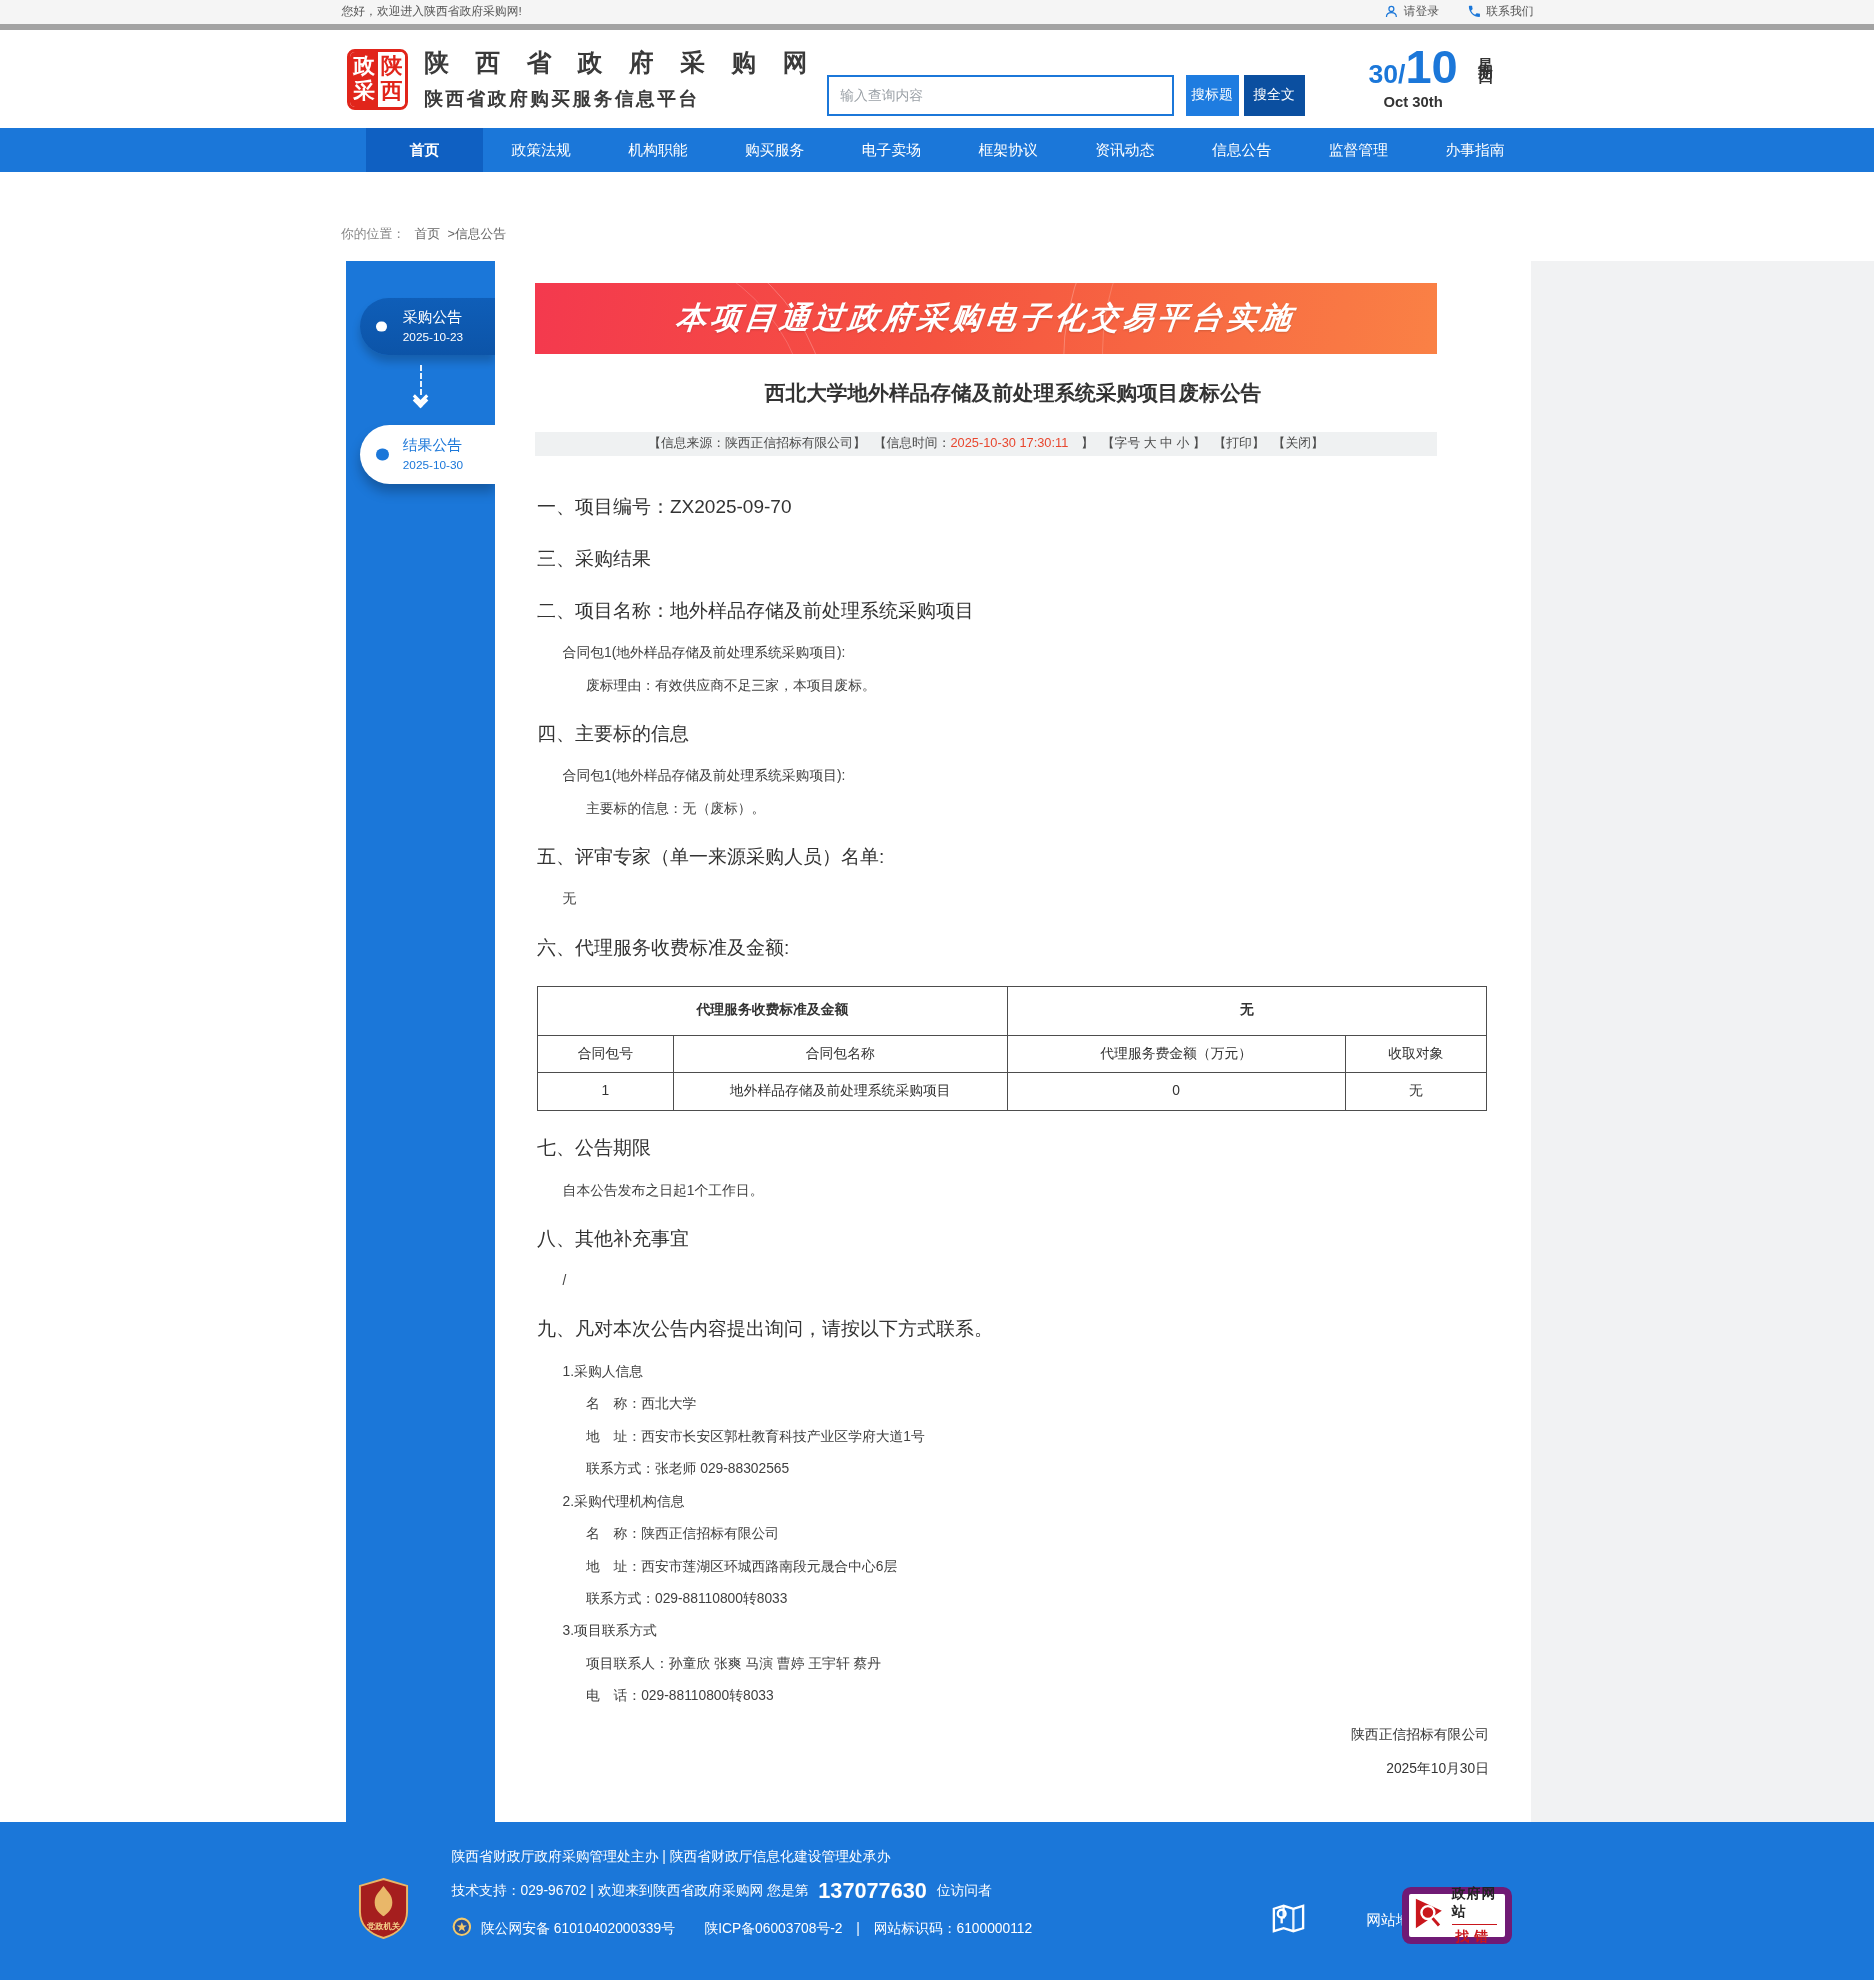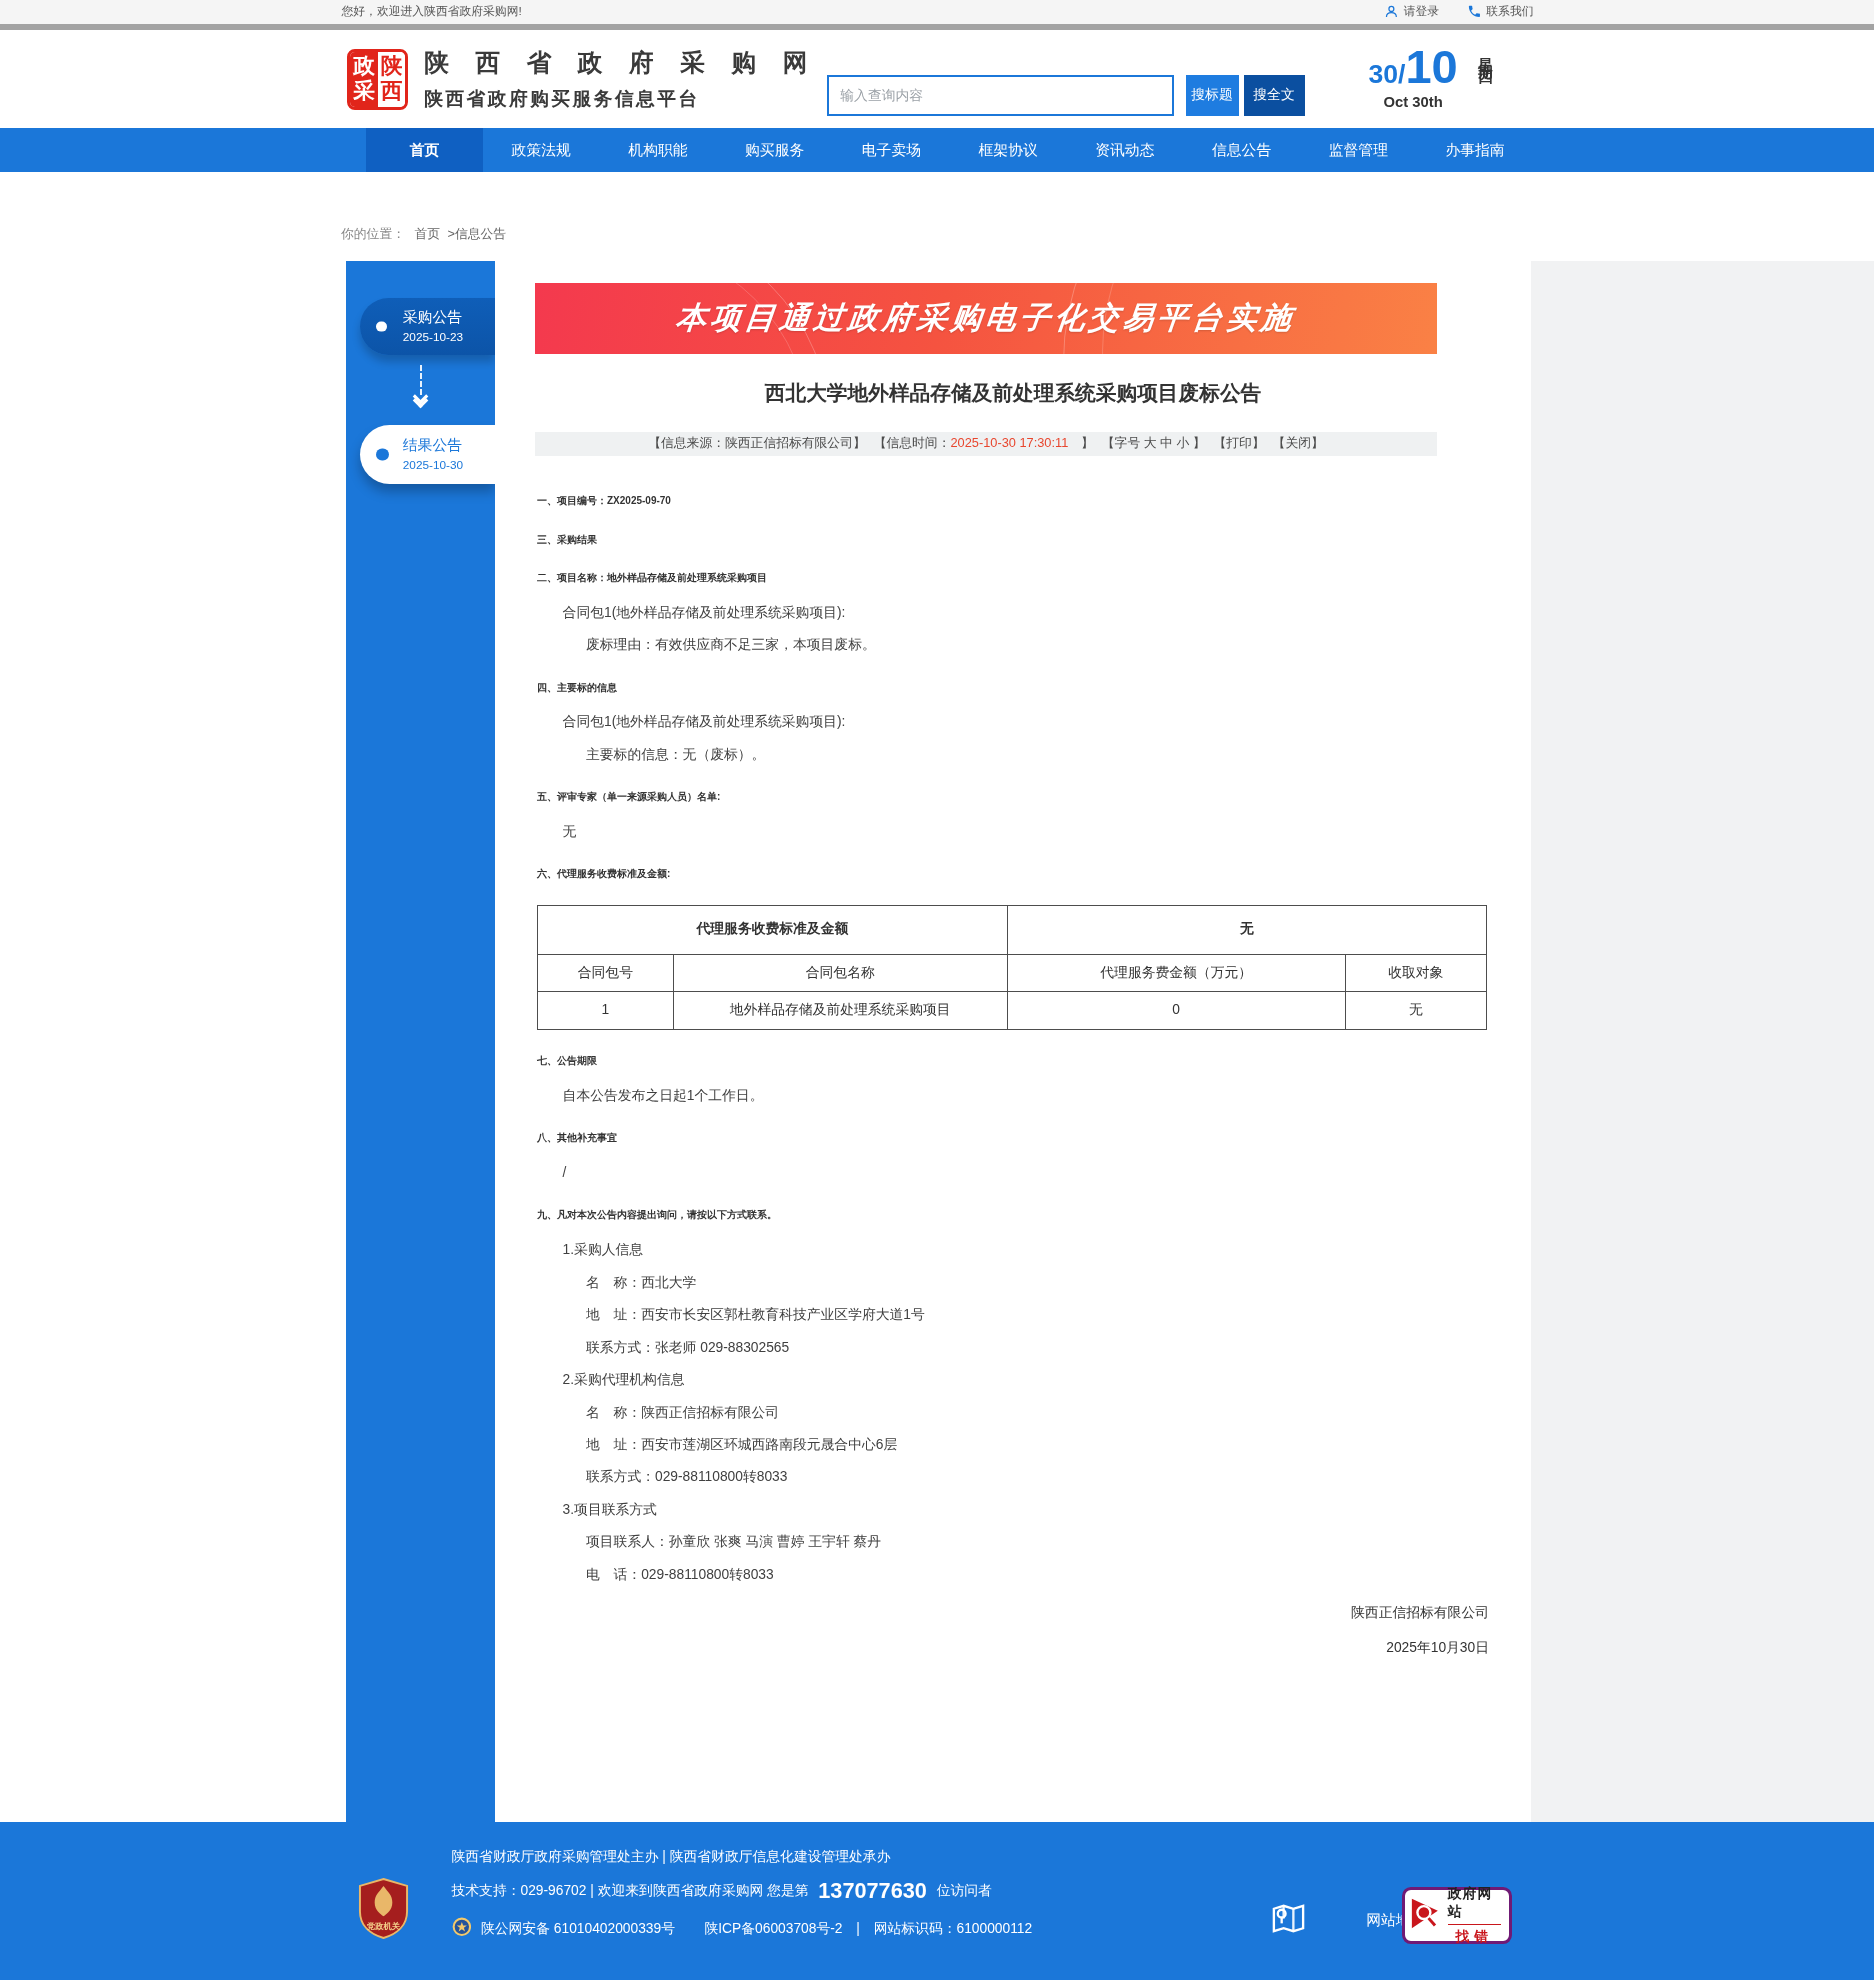--- a/index.html
+++ b/index.html
@@ -95,21 +95,21 @@
 
   .a-title { position:absolute; left:0; top:118px; width:100%; text-align:center;
     font-size:20.7px; font-weight:bold; color:#333; }
 
   .meta { position:absolute; left:40px; top:171px; width:902px; height:23.6px; background:#eff1f2;
     display:flex; align-items:center; justify-content:center; font-size:12.8px; color:#4c4c4c; gap:7.9px; }
   .meta .red { color:#e8462e; }
   .mlink { cursor:pointer; }
 
   .body { position:absolute; left:42px; top:232px; width:952px; font-size:13.8px; color:#404040; line-height:1.5; }
-  #article-body p.h { font-weight:bold; color:#333; font-size:10px; margin:23.6px 0 17.7px; }
+  #article-body p.h { font-weight:normal; color:#333; font-size:19px; margin:23.6px 0 17.7px; }
   #article-body p:first-child { margin-top:0; }
   #article-body p.l1 { margin:11.8px 0 11.8px 25.6px; }
   #article-body p.l2 { margin:11.8px 0 11.8px 49px; }
 
   .fee-table { width:950px; border-collapse:collapse; margin:23.6px 0; font-size:13.8px;
     color:#333; text-align:center; table-layout:fixed; }
   .fee-table td { border:1px solid #4d4d4d; padding:7.9px 5.9px; }
   .fee-table tr:first-child td { font-weight:bold; padding:13.8px 5.9px; }
 
   .sign { text-align:right; margin-top:17.7px; font-size:13.8px; color:#333; }
@@ -121,21 +121,21 @@
   .f-lines { position:absolute; left:110px; top:25.6px; font-size:13.8px; }
   .f-line { margin-bottom:12.8px; display:flex; align-items:center; gap:5.9px; }
   .visitor { font-size:21.7px; font-weight:bold; margin:0 3.9px; }
   .f-link { cursor:pointer; color:#fff; }
   .police-icon { margin-right:3.9px; }
   .gap18 { display:inline-block; width:17.7px; }
   .sitemap { position:absolute; left:927px; top:77px; display:flex; align-items:center; gap:19.7px; cursor:pointer; }
   .sitemap-label { font-size:14.8px; color:#fff;margin-left:39px; }
   .err-badge { position:absolute; left:1060px; top:65px; width:110px; height:57px; background:#fff;
     border-radius:8.9px; display:flex; align-items:center; padding:0 7.9px 0 5.9px; gap:5.9px; cursor:pointer;
-    border:3px solid #701a75; }
+    border:7px solid #701a75; }
   .err-texts { display:flex; flex-direction:column; align-items:center; flex:1; }
   .err-top { color:#222; font-size:13.8px; font-weight:bold; letter-spacing:1px; }
   .err-div { width:100%; height:0; border-top:1px solid #c9161c; margin:3px 0; }
   .err-bottom { color:#c9161c; font-size:13.8px; font-weight:bold; letter-spacing:4.9px; }
 </style>
 </head>
 <body>
 
 <div class="topbar">
   <div class="container">

